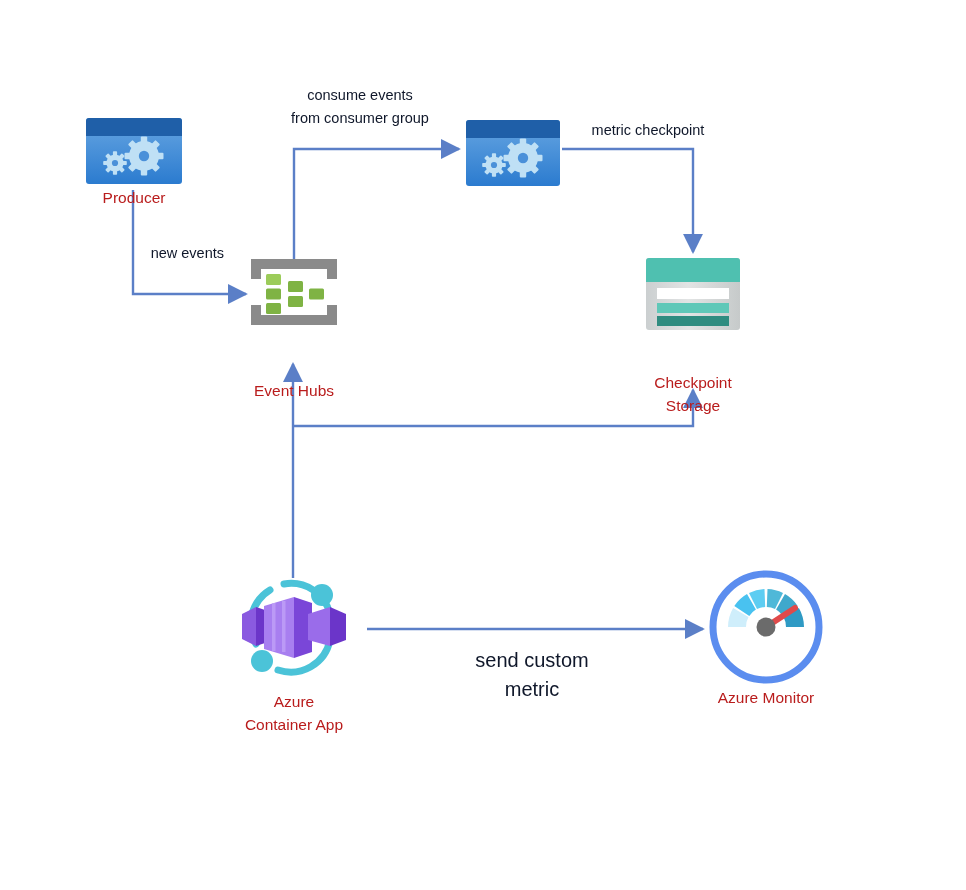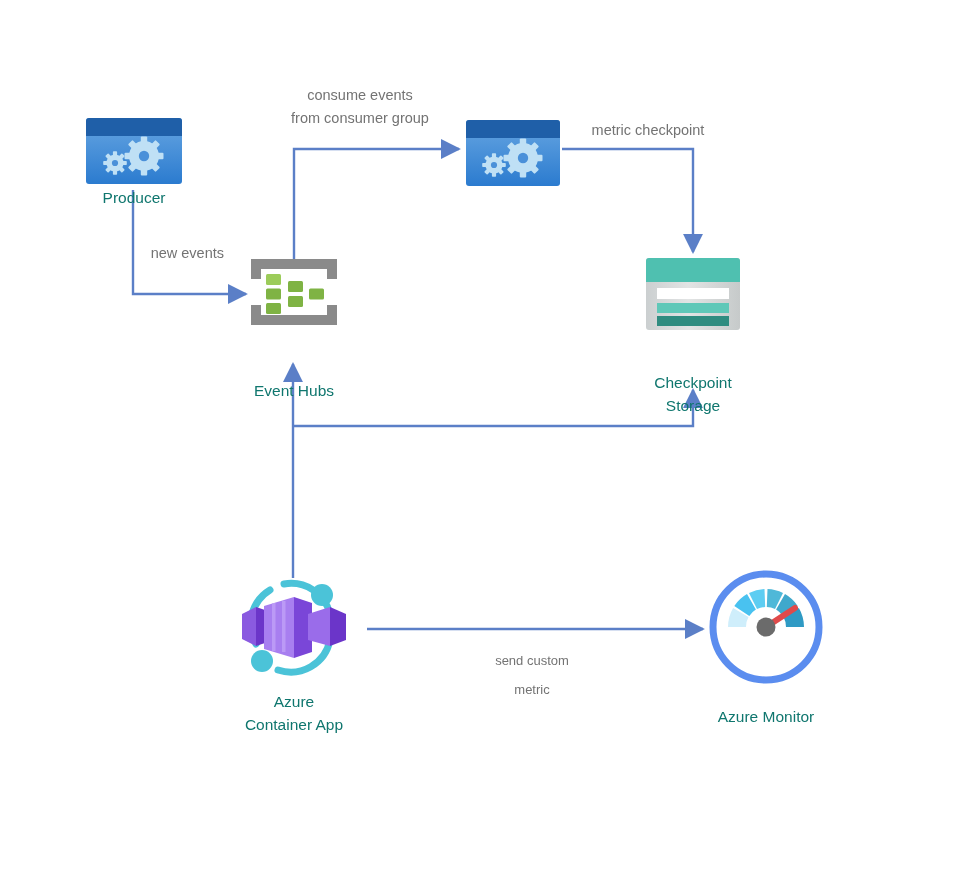--- a/index.html
+++ b/index.html
@@ -25,37 +25,37 @@
     left: 0;
     width: 966px;
     height: 890px;
   }
   .node {
     position: absolute;
   }
   .node-label {
     position: absolute;
     text-align: center;
-    color: #0f766e;
+    color: #b91c1c;
     font-size: 15.5px;
     line-height: 23px;
     white-space: pre-line;
     font-family: "Liberation Sans", sans-serif;
   }
   .edge-label {
     position: absolute;
     text-align: center;
-    color: #737373;
+    color: #0f172a;
     font-size: 14.5px;
     line-height: 23px;
     white-space: pre-line;
     font-family: "Liberation Sans", sans-serif;
   }
   .edge-label.big {
-    font-size: 13px;
+    font-size: 20px;
     line-height: 29px;
   }
 </style>
 </head>
 <body>
 
 <div id="canvas">
 
   <svg class="layer" viewBox="0 0 966 890">
     <defs>
@@ -254,21 +254,21 @@
         <path d="M-17,-34 A38,38 0 0 1 -1.5,-38 L-0.8,-20 A20,20 0 0 0 -9,-17.9 Z" fill="#5dcdf2"></path>
         <path d="M1.5,-38 A38,38 0 0 1 17,-34 L9,-17.9 A20,20 0 0 0 0.8,-20 Z" fill="#4fb8d8"></path>
         <path d="M19,-32.9 A38,38 0 0 1 31.7,-21 L16.7,-11 A20,20 0 0 0 10.1,-17.5 Z" fill="#3fa8cc"></path>
         <path d="M32.9,-19 A38,38 0 0 1 38,0 L20,0 A20,20 0 0 0 17.5,-10.1 Z" fill="#2f9ac4"></path>
 
         <line x1="0" y1="0" x2="29" y2="-19" stroke="#e04a4a" stroke-width="6" stroke-linecap="round"></line>
         <circle cx="0" cy="0" r="9.5" fill="#6b6b6b"></circle>
       </g>
     </svg>
   </div>
-  <div class="node-label" style="left:686px; top:686px; width:160px;margin-top:19px;">Azure Monitor</div>
+  <div class="node-label" style="left:686px; top:686px; width:160px;">Azure Monitor</div>
 
   <div class="edge-label" style="left:84px; top:242px; width:140px;text-align:right;">new events</div>
 
   <div class="edge-label" style="left:263px; top:84px; width:194px;">consume events
 from consumer group</div>
 
   <div class="edge-label" style="left:576px; top:119px; width:144px;">metric checkpoint</div>
 
 
   <div class="edge-label big" style="left:448px; top:646px; width:168px;">send custom

